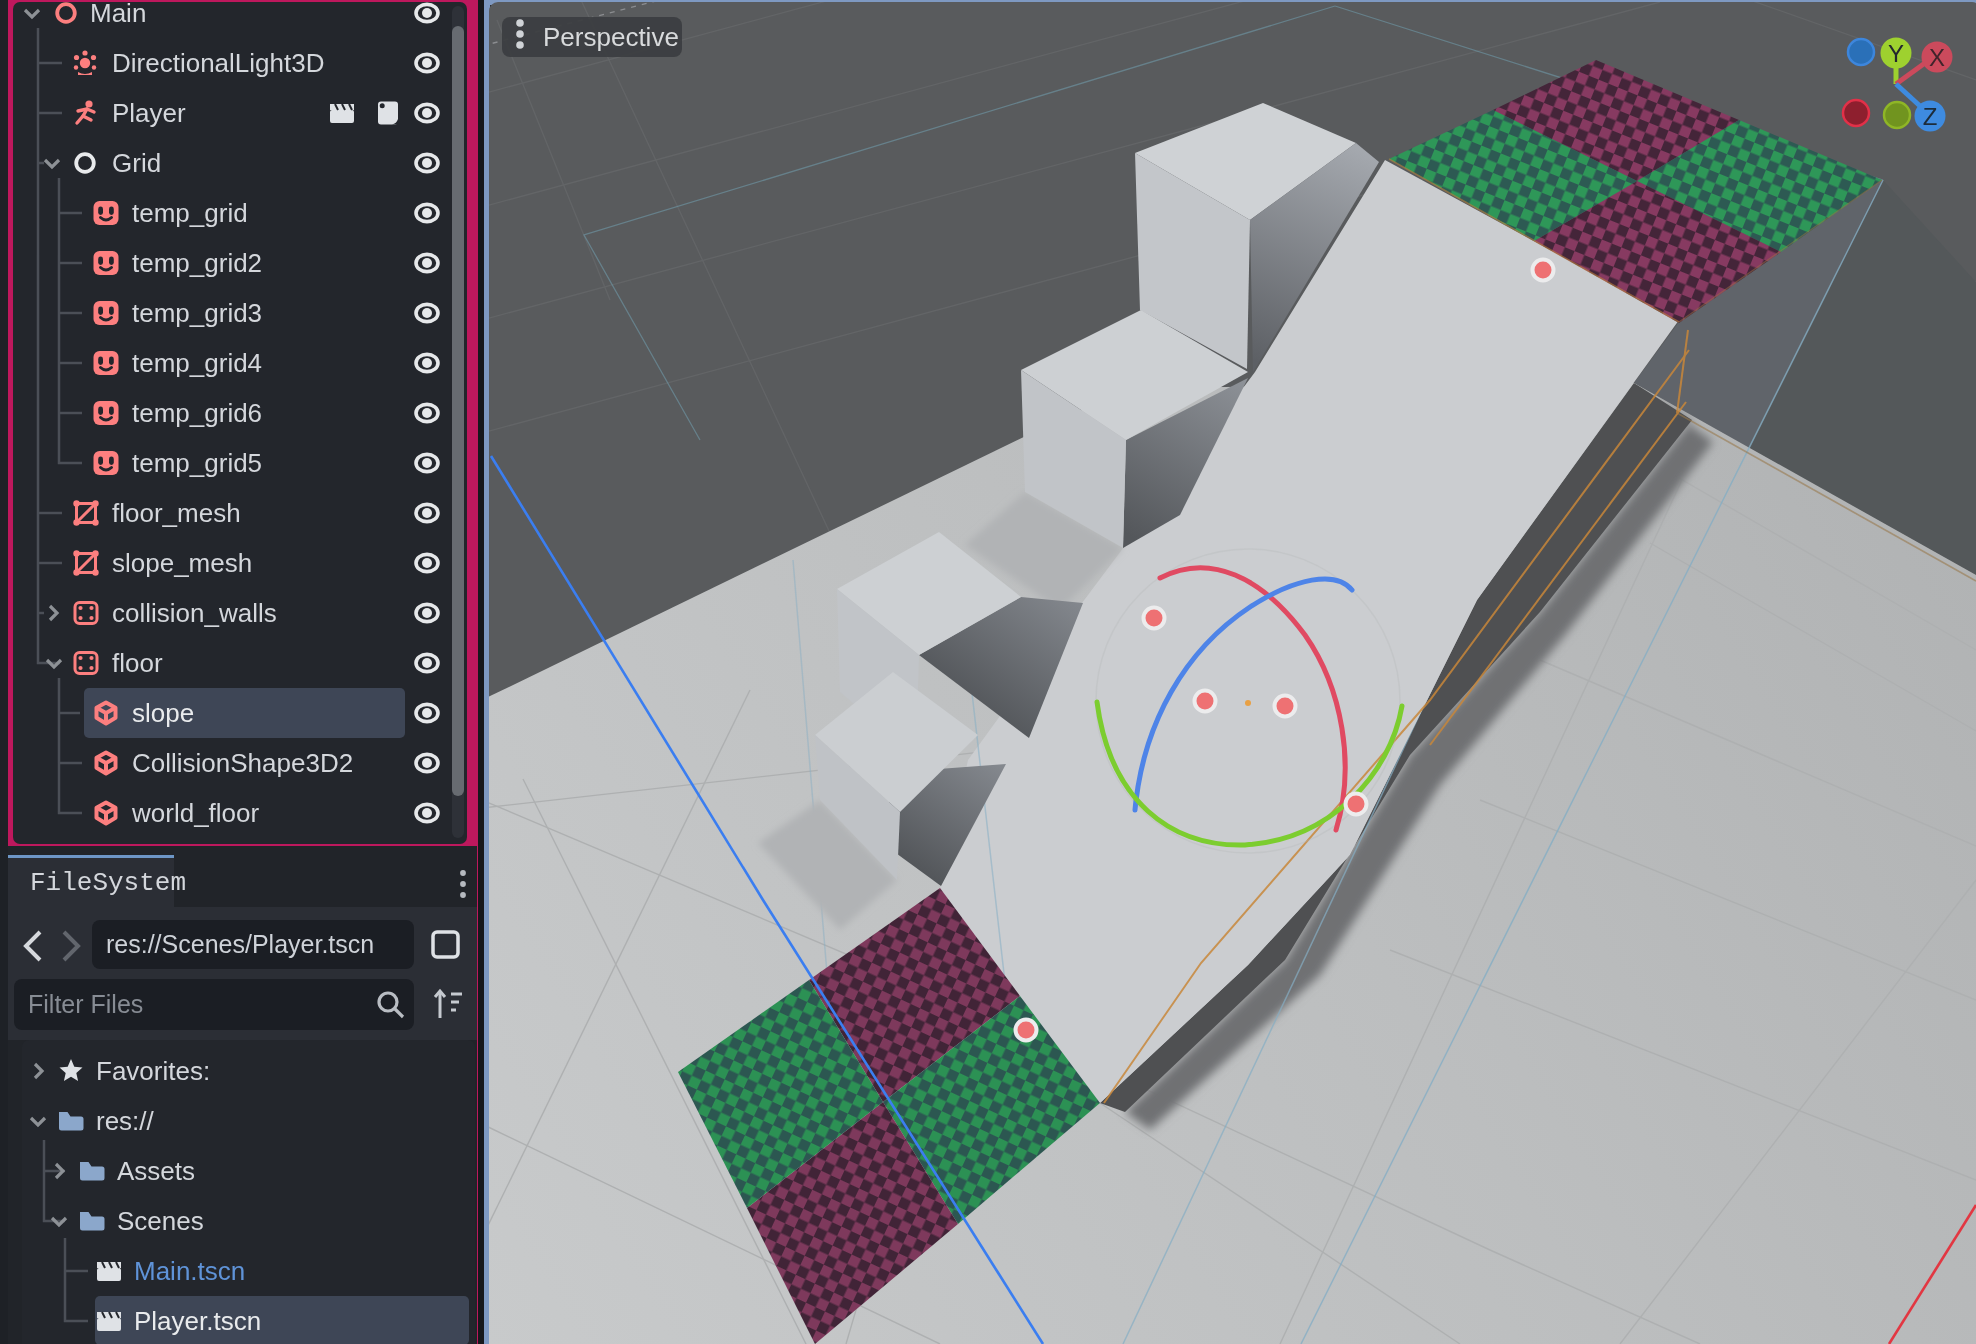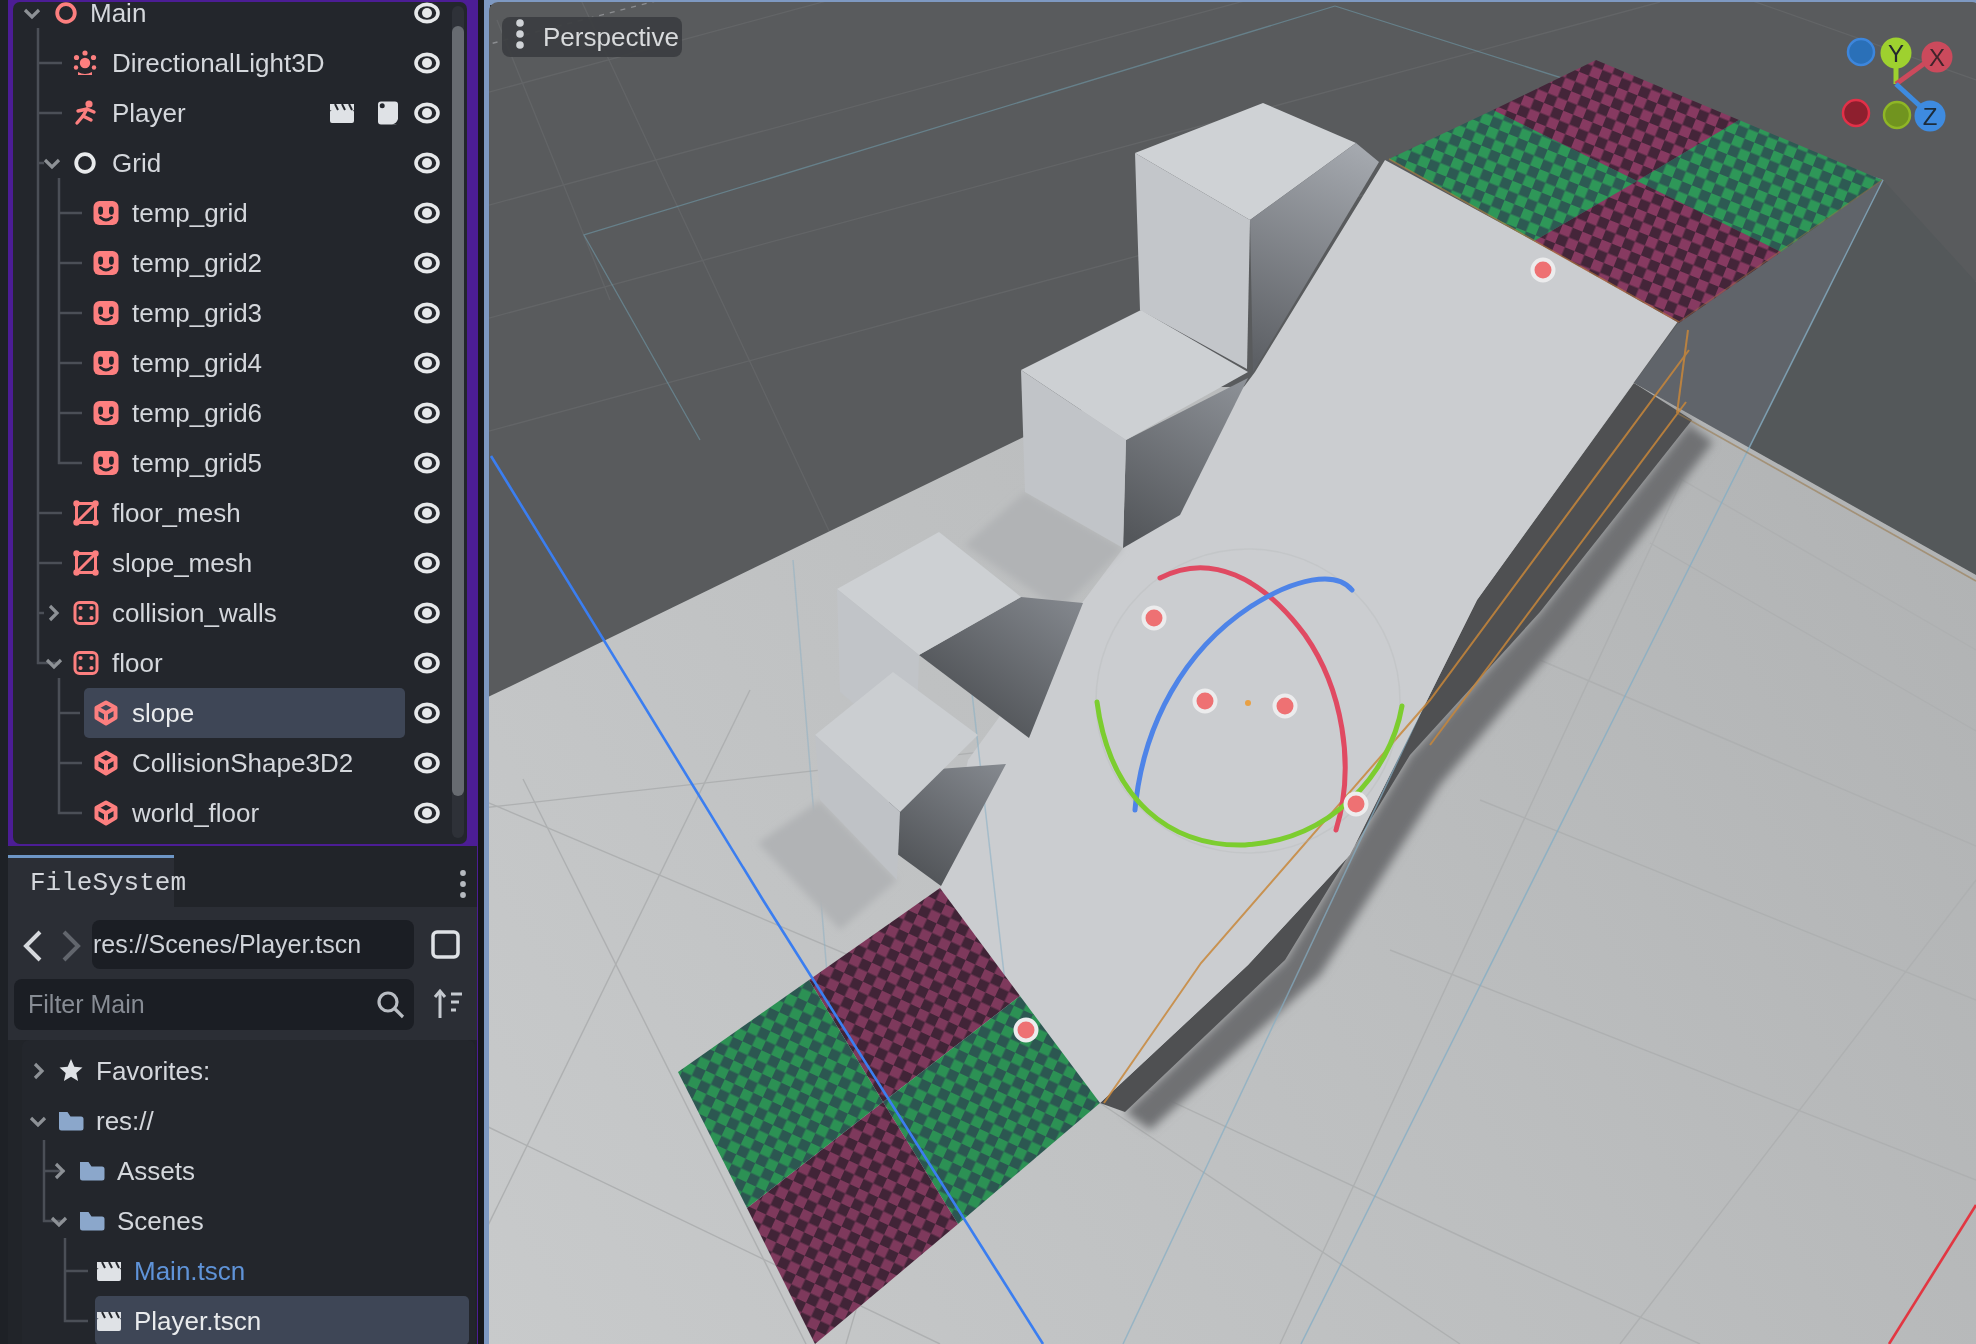--- a/index.html
+++ b/index.html
@@ -213,21 +213,21 @@
 </svg>
 
 <div id="persp"><span class="dots"><svg width="8" height="30">
           <g fill="#d0d3d7">
             <circle cx="4" cy="4" r="3.8"></circle>
             <circle cx="4" cy="15" r="3.8"></circle>
             <circle cx="4" cy="26" r="3.8"></circle>
           </g>
         </svg></span>Perspective</div>
 
-<div id="dock" class="abs" style="left:0;top:0;width:482px;height:1344px;background:#4c1d95;">
+<div id="dock" class="abs" style="left:0;top:0;width:482px;height:1344px;background:#be185d;">
   <div class="abs" style="left:0;top:0;width:8px;height:1344px;background:#1e2126;"></div>
   <div class="abs" style="left:478px;top:0;width:6px;height:1344px;background:#17181c;"></div>
 
   <div class="abs" id="treepanel" style="left:13px;top:2px;width:454px;height:842px;background:#23262c;border-radius:7px;overflow:hidden;">
     <svg class="abs" style="left:0;top:0" width="454" height="842" viewBox="13 2 454 842" font-family="Liberation Sans" font-size="26">
       <defs>
         <g id="eye">
               <ellipse rx="11" ry="8.6" fill="none" stroke="#e6e8ea" stroke-width="3.6"></ellipse>
               <circle r="5" fill="#e6e8ea"></circle>
             </g>
@@ -393,28 +393,28 @@
             <circle cx="5" cy="27" r="2.9"></circle>
           </g>
         </svg></div>
   <div class="abs" style="left:8px;top:907px;width:469px;height:133px;background:#2b2e35;"></div>
 
   <svg class="abs" style="left:18px;top:928px" width="70" height="36" viewBox="0 0 70 36">
     <path d="M 22 4 L 8 18 L 22 32" stroke="#d6d9dd" stroke-width="4" fill="none"></path>
     <path d="M 46 4 L 60 18 L 46 32" stroke="#62666d" stroke-width="4" fill="none"></path>
   </svg>
   <div class="abs" style="left:92px;top:920px;width:322px;height:49px;background:#1b1e24;border-radius:8px;color:#ced2d8;font-size:25px;display:flex;align-items:center;">
-        <span style="margin-left:1px;">res://Scenes/Player.tscn</span>
+        <span style="margin-left:14px;">res://Scenes/Player.tscn</span>
       </div>
   <div class="abs" style="left:430px;top:929px;"><svg width="32" height="32">
           <rect x="3" y="3" width="25" height="25" rx="4" fill="none" stroke="#dfe2e6" stroke-width="3.5"></rect>
         </svg></div>
 
   <div class="abs" style="left:14px;top:979px;width:400px;height:51px;background:#1b1e24;border-radius:8px;color:#878c94;font-size:25px;display:flex;align-items:center;">
-        <span style="margin-left:14px;">Filter Main</span>
+        <span style="margin-left:14px;">Filter Files</span>
       </div>
   <div class="abs" style="left:374px;top:988px;"><svg width="34" height="34">
           <circle cx="14" cy="14" r="9" fill="none" stroke="#b9bdc3" stroke-width="3.2"></circle>
           <line x1="21" y1="21" x2="29" y2="29" stroke="#b9bdc3" stroke-width="3.2"></line>
         </svg></div>
   <div class="abs" style="left:432px;top:986px;"><svg width="36" height="38" viewBox="0 0 36 38">
     <g stroke="#c6cad0" stroke-width="3" fill="none">
      <path d="M 8 32 L 8 6"></path>
             <path d="M 3 11 L 8 5 L 13 11"></path>
      <path d="M 19 8 L 30 8"></path>

